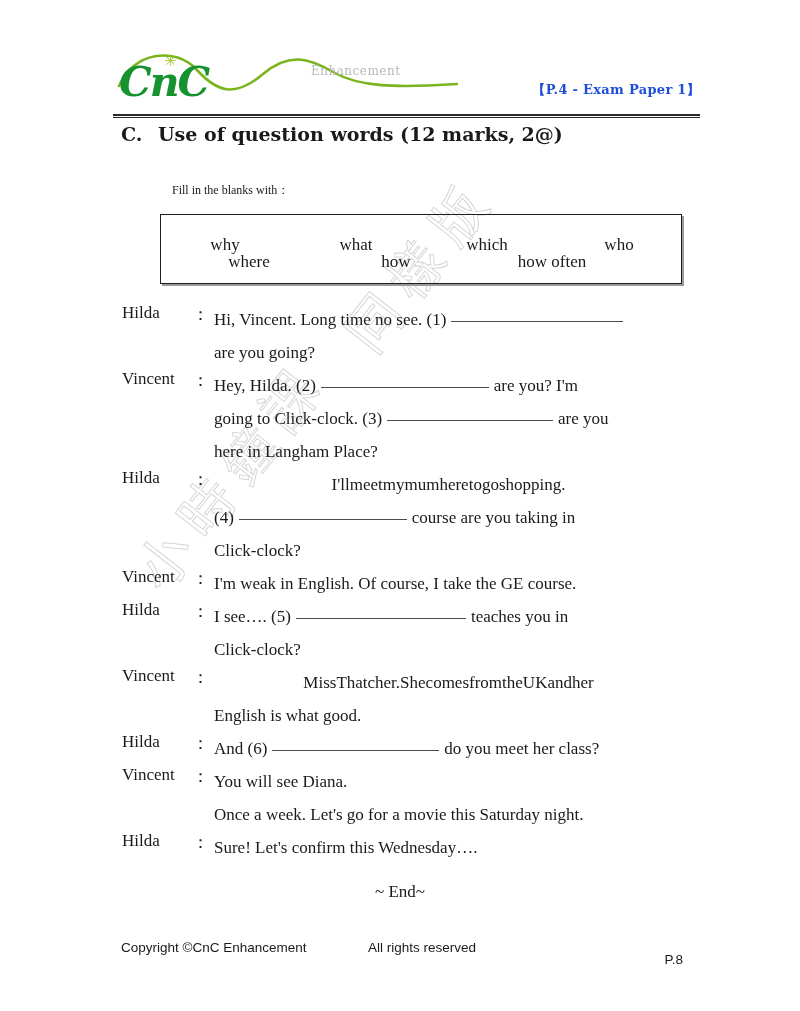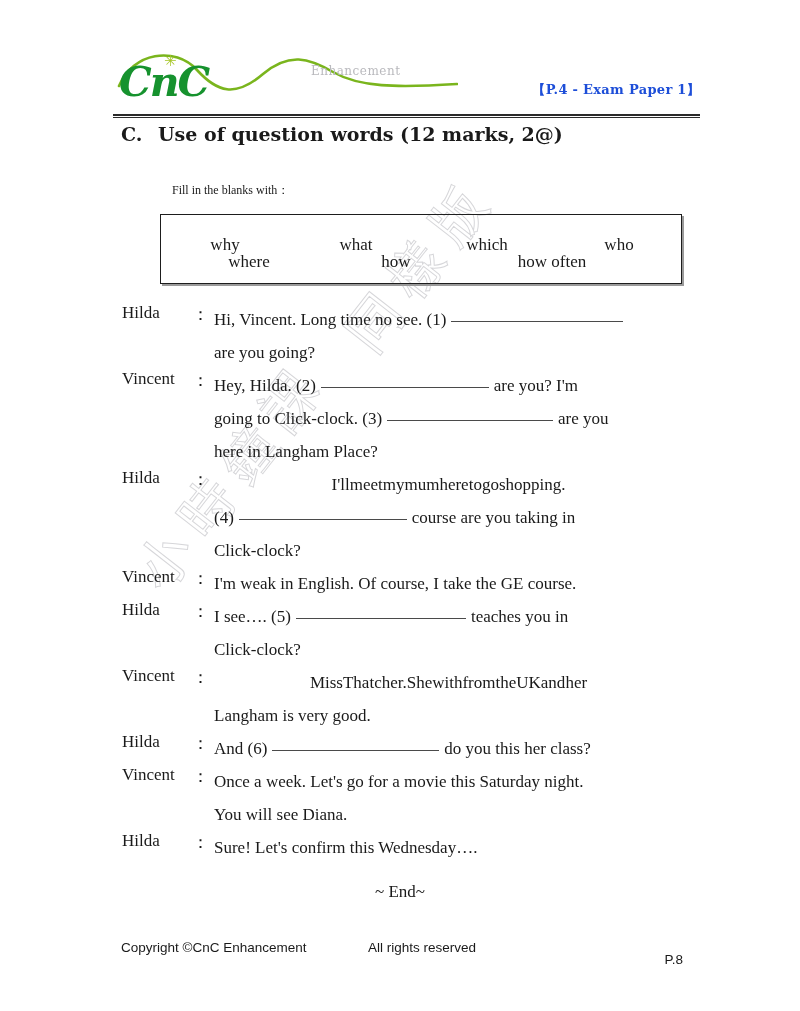--- a/index.html
+++ b/index.html
@@ -341,43 +341,43 @@
         </div>
       </div>
       <div class="turn" style="position: absolute; left: 0px; top: 363px; width: 570px;">
         <div class="speaker">Vincent</div>
         <div class="colon">：</div>
         <div class="lines">
           <div class="line justified">
             <span>Miss</span>
             <span>Thatcher.</span>
             <span>She</span>
-            <span>with</span>
+            <span>comes</span>
             <span>from</span>
             <span>the</span>
             <span>UK</span>
             <span>and</span>
             <span>her</span>
           </div>
-          <div class="line"><span>Langham is very good.</span></div>
+          <div class="line"><span>English is what good.</span></div>
         </div>
       </div>
       <div class="turn" style="position: absolute; left: 0px; top: 429px; width: 570px;">
         <div class="speaker">Hilda</div>
         <div class="colon">：</div>
         <div class="lines">
-          <div class="line"><span>And (6)</span><span class="sp"></span><span class="blank" style="width: 167px;"></span><span class="sp"></span><span>do you this her class?</span></div>
+          <div class="line"><span>And (6)</span><span class="sp"></span><span class="blank" style="width: 167px;"></span><span class="sp"></span><span>do you meet her class?</span></div>
         </div>
       </div>
       <div class="turn" style="position: absolute; left: 0px; top: 462px; width: 570px;">
         <div class="speaker">Vincent</div>
         <div class="colon">：</div>
         <div class="lines">
+          <div class="line"><span>You will see Diana.</span></div>
           <div class="line"><span>Once a week. Let's go for a movie this Saturday night.</span></div>
-          <div class="line"><span>You will see Diana.</span></div>
         </div>
       </div>
       <div class="turn" style="position: absolute; left: 0px; top: 528px; width: 570px;">
         <div class="speaker">Hilda</div>
         <div class="colon">：</div>
         <div class="lines">
           <div class="line"><span>Sure! Let's confirm this Wednesday….</span></div>
         </div>
       </div>
     </div>

